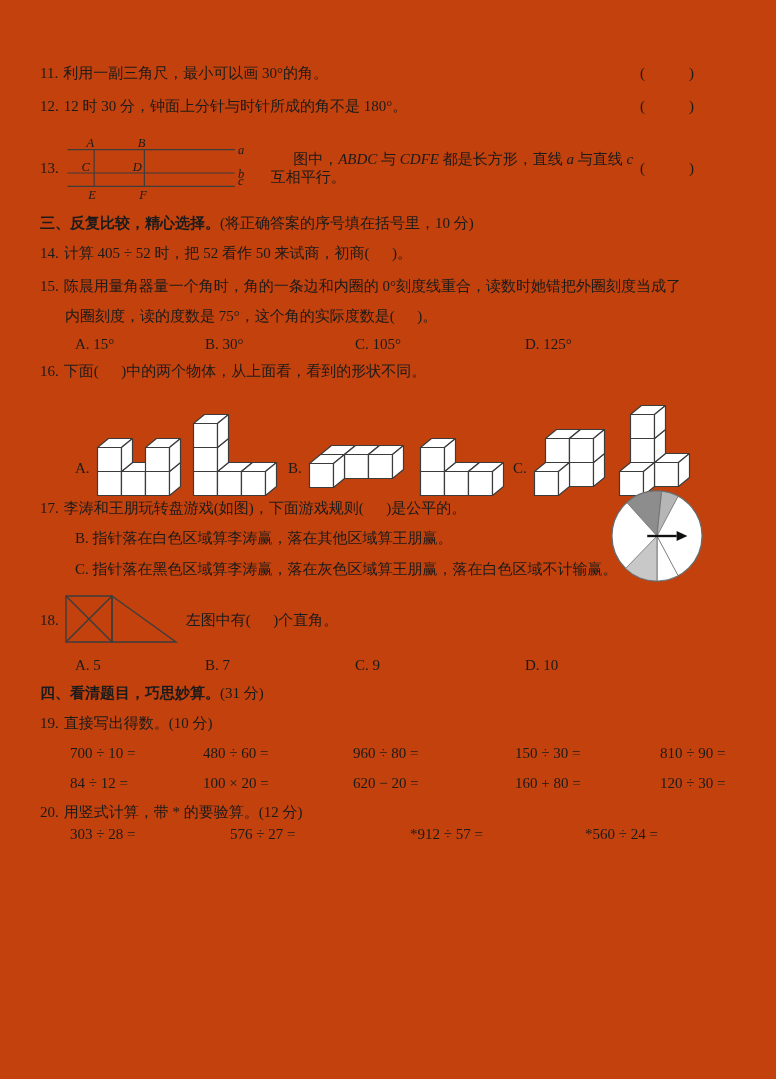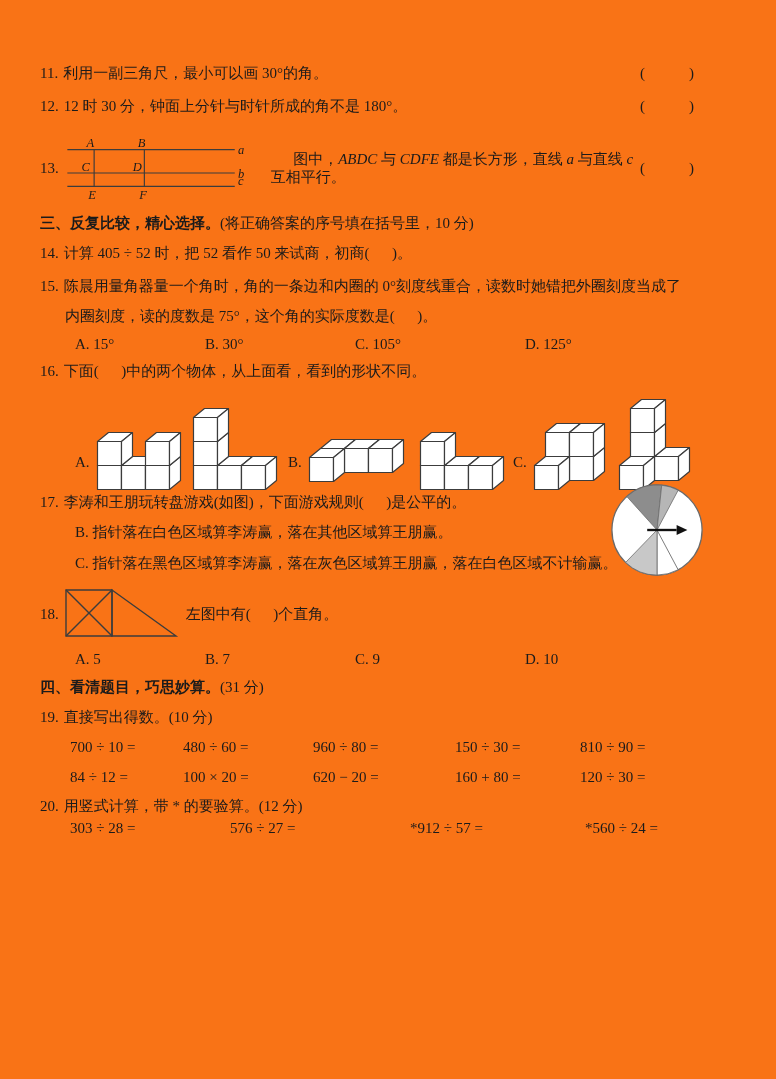--- a/index.html
+++ b/index.html
@@ -1,39 +1,39 @@
 <!DOCTYPE html>
 <html><head>
 <meta charset="utf-8">
 <style>
   html,body{margin:0;padding:0;background:#e8e8e8;}
   .page{
-    position:relative;width:776px;height:1079px;background:#f97316;
+    position:relative;width:776px;height:1079px;background:#c2410c;
     box-sizing:border-box;padding:64px 40px 0 40px;overflow:hidden;
     font-family:"Liberation Serif","DejaVu Serif",serif;
     font-size:15px;color:#1b1b1b;line-height:1.2;
   }
   .row{display:flex;align-items:baseline;}
   .qnum{flex:0 0 auto;margin-right:5px;white-space:pre;}
   .qtext{white-space:pre-wrap;}
   .tfbox{display:inline-flex;justify-content:space-between;width:54px;flex:0 0 auto;
          margin-left:auto;margin-right:42px;}
   .sect{font-weight:bold;}
   .sect .sub{font-weight:normal;}
   .optgrid{display:grid;grid-template-columns:130px 150px 170px 1fr;padding-left:35px;}
   .optgrid span{white-space:pre-wrap;}
-  .calcgrid1{display:grid;grid-template-columns:113px 130px 142px 125px 1fr;padding-left:30px;}
+  .calcgrid1{display:grid;grid-template-columns:113px 130px 142px 125px 1fr;padding-left:30px;gap:20px;}
   .calcgrid2{display:grid;grid-template-columns:160px 180px 175px 1fr;padding-left:30px;}
   .figrow{display:flex;align-items:flex-end;padding-left:35px;}
   .figlabel{margin:0 6px 20px 0;}
   .figcell{display:flex;align-items:flex-end;}
   svg{display:block;}
   .m-b15{margin-bottom:15px}.m-b13{margin-bottom:13px}.m-b12{margin-bottom:12px}
   .m-b10{margin-bottom:10px}.m-b9{margin-bottom:9px}.m-b8{margin-bottom:8px}
-  .m-b6{margin-bottom:18px}.m-b2{margin-bottom:2px}.m-b16{margin-bottom:16px}
+  .m-b6{margin-bottom:24px}.m-b2{margin-bottom:2px}.m-b16{margin-bottom:16px}
   .m-b14{margin-bottom:4px}.m-b11{margin-bottom:11px}
   .cont{padding-left:25px;}
   .ital{font-style:italic;}
   .q17wrap{position:relative;}
   .spinner{position:absolute;left:568px;top:-12px;}
   .figtext{margin-left:6px;}
 </style>
 </head>
 <body>
 

